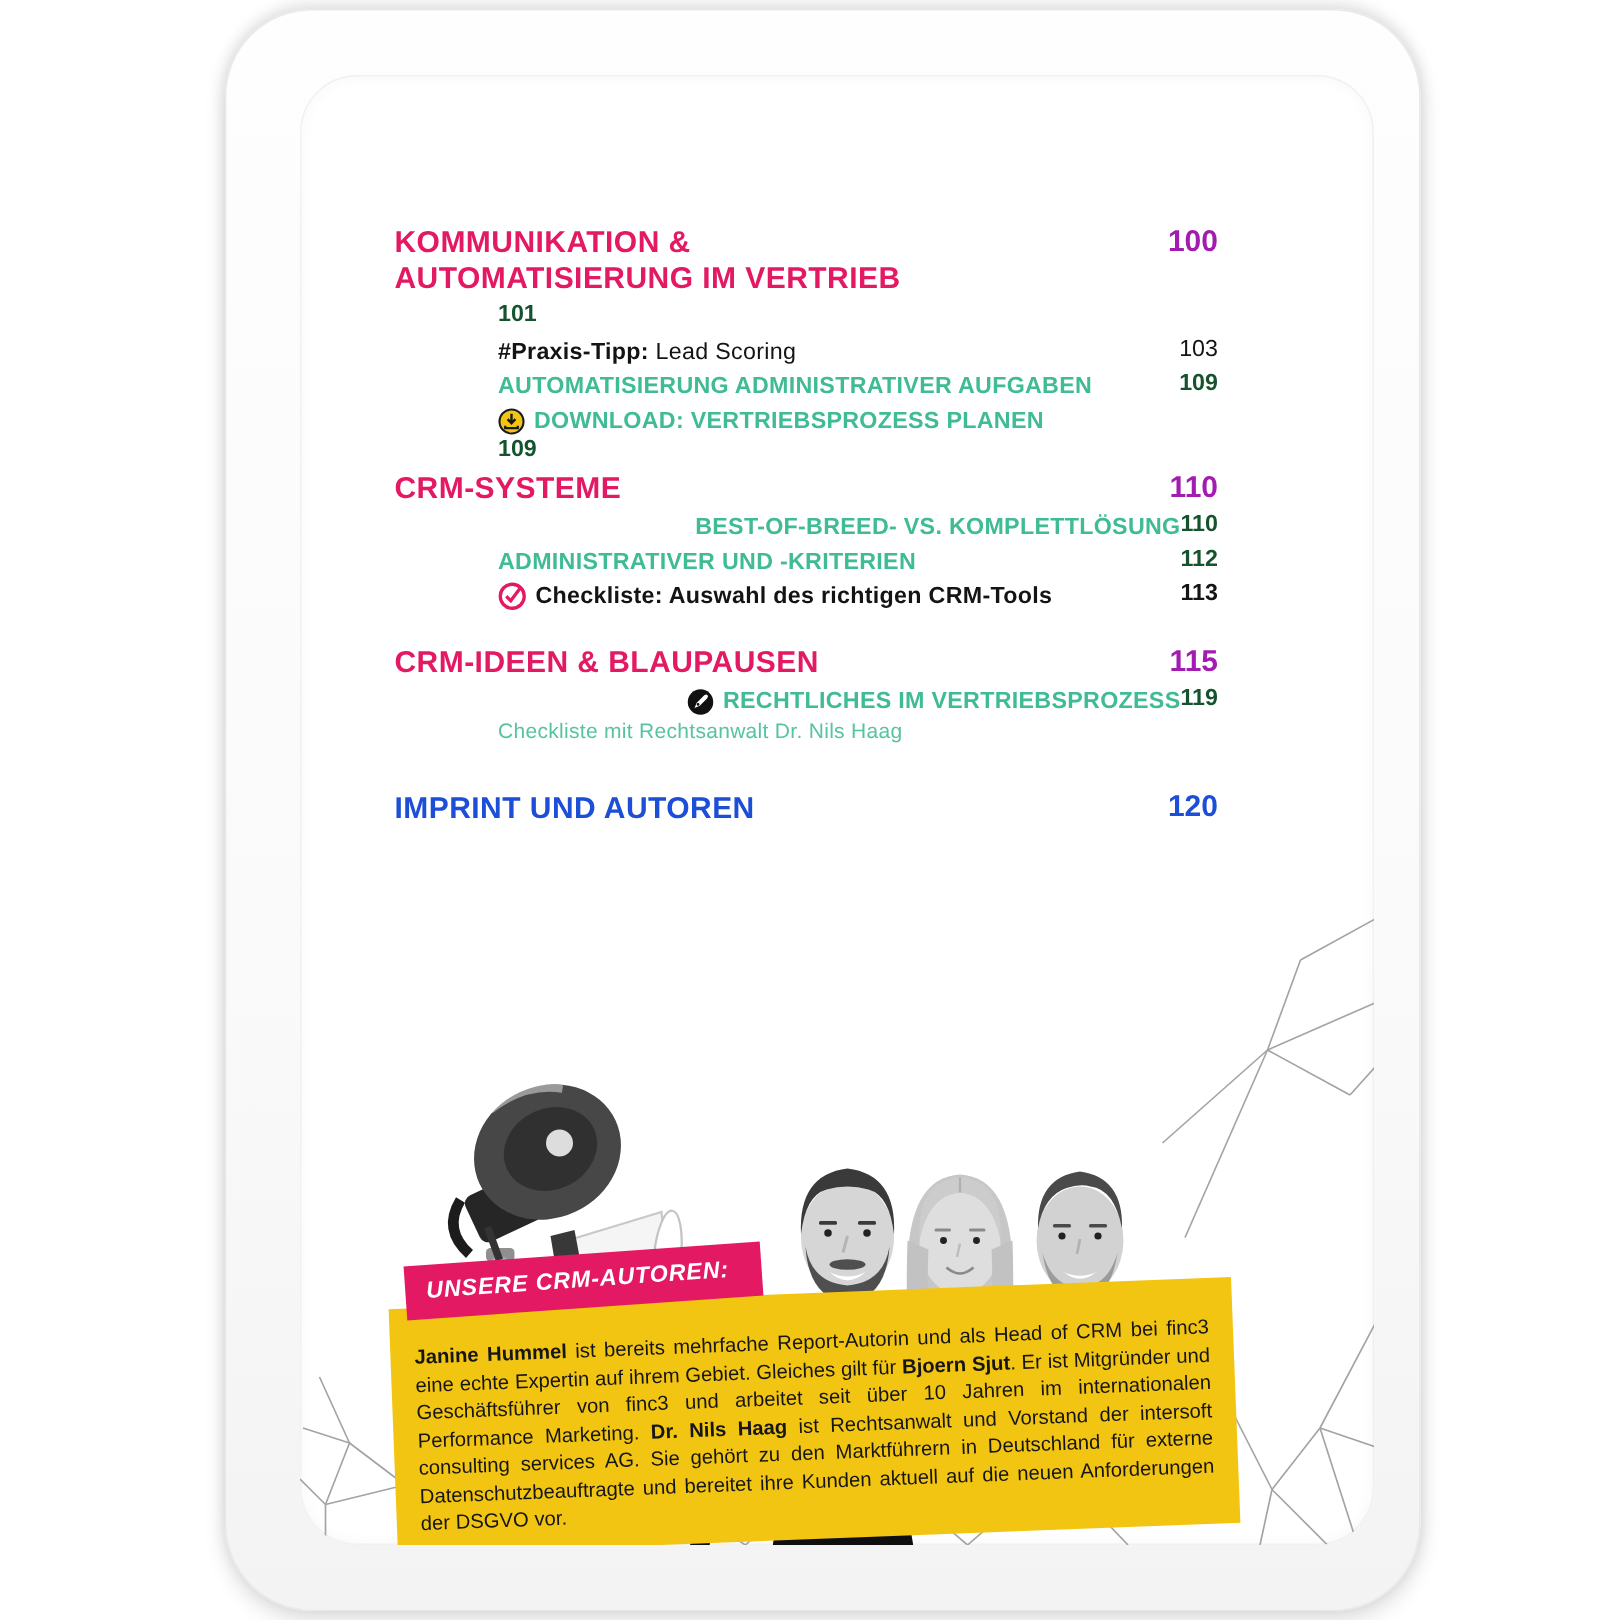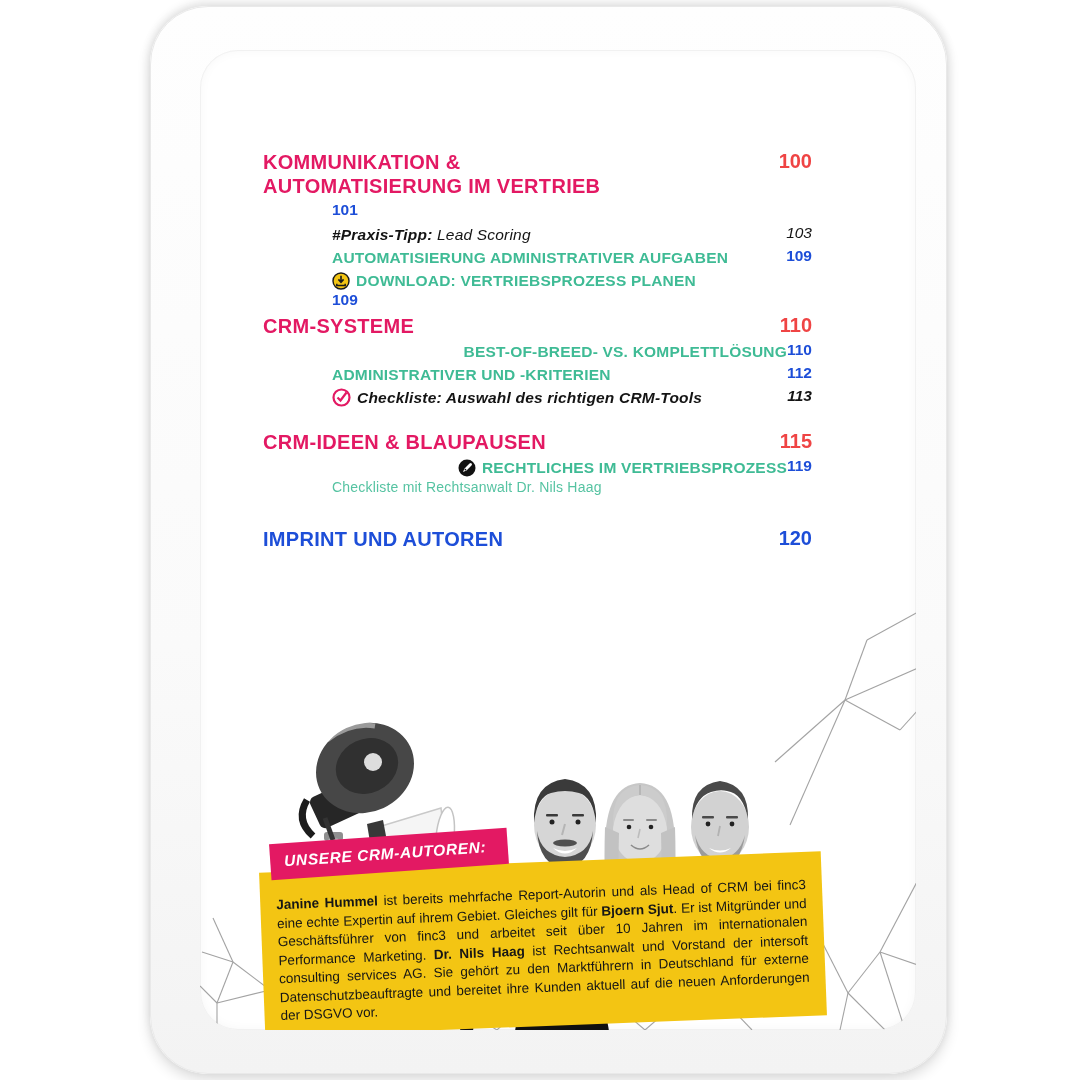--- a/index.html
+++ b/index.html
@@ -20,24 +20,24 @@
     background:#ffffff;border-radius:38px;overflow:hidden;
     box-shadow:inset 0 0 0 1px #f1f1f1, inset 0 0 12px rgba(0,0,0,.04);
   }
   
   .mesh{position:absolute;left:0;top:0;z-index:1;}
   .mesh line{stroke:#a3a3a3;stroke-width:1.1;}
   
   .toc{position:absolute;left:63px;top:100px;width:549px;z-index:2;}
   .row{position:absolute;left:0;right:0;display:flex;justify-content:space-between;align-items:flex-start;}
   .sec-title{font-size:20px;font-weight:bold;letter-spacing:.3px;color:#e31963;line-height:24px;}
-  .sec-num{font-size:20px;font-weight:bold;color:#ef4444;}
+  .sec-num{font-size:20px;font-weight:bold;color:#a21caf;}
   .entry-label{font-size:15.5px;font-weight:bold;letter-spacing:.2px;color:#3fbb95;line-height:21px;display:flex;align-items:center;gap:6px;}
-  .entry-num{font-size:15.5px;font-weight:bold;color:#1d4ed8;}
-  .black .entry-label,.black .entry-num{color:#141414;font-style:italic;}
+  .entry-num{font-size:15.5px;font-weight:bold;color:#14532d;}
+  .black .entry-label,.black .entry-num{color:#141414;}
   .plain{font-weight:normal;}
   .indent{padding-left:69px;}
   .interview{font-size:14px;color:#56c3a2;font-weight:normal;letter-spacing:.2px;}
   .imprint .sec-title,.imprint .sec-num{color:#1d4ed8;}
   .icon-svg{display:inline-block;vertical-align:middle;}
   
   .megaphones{position:absolute;left:55px;top:650px;z-index:2;}
   .authors-photo{position:absolute;left:305px;top:677px;z-index:2;}
   
   .banner{

